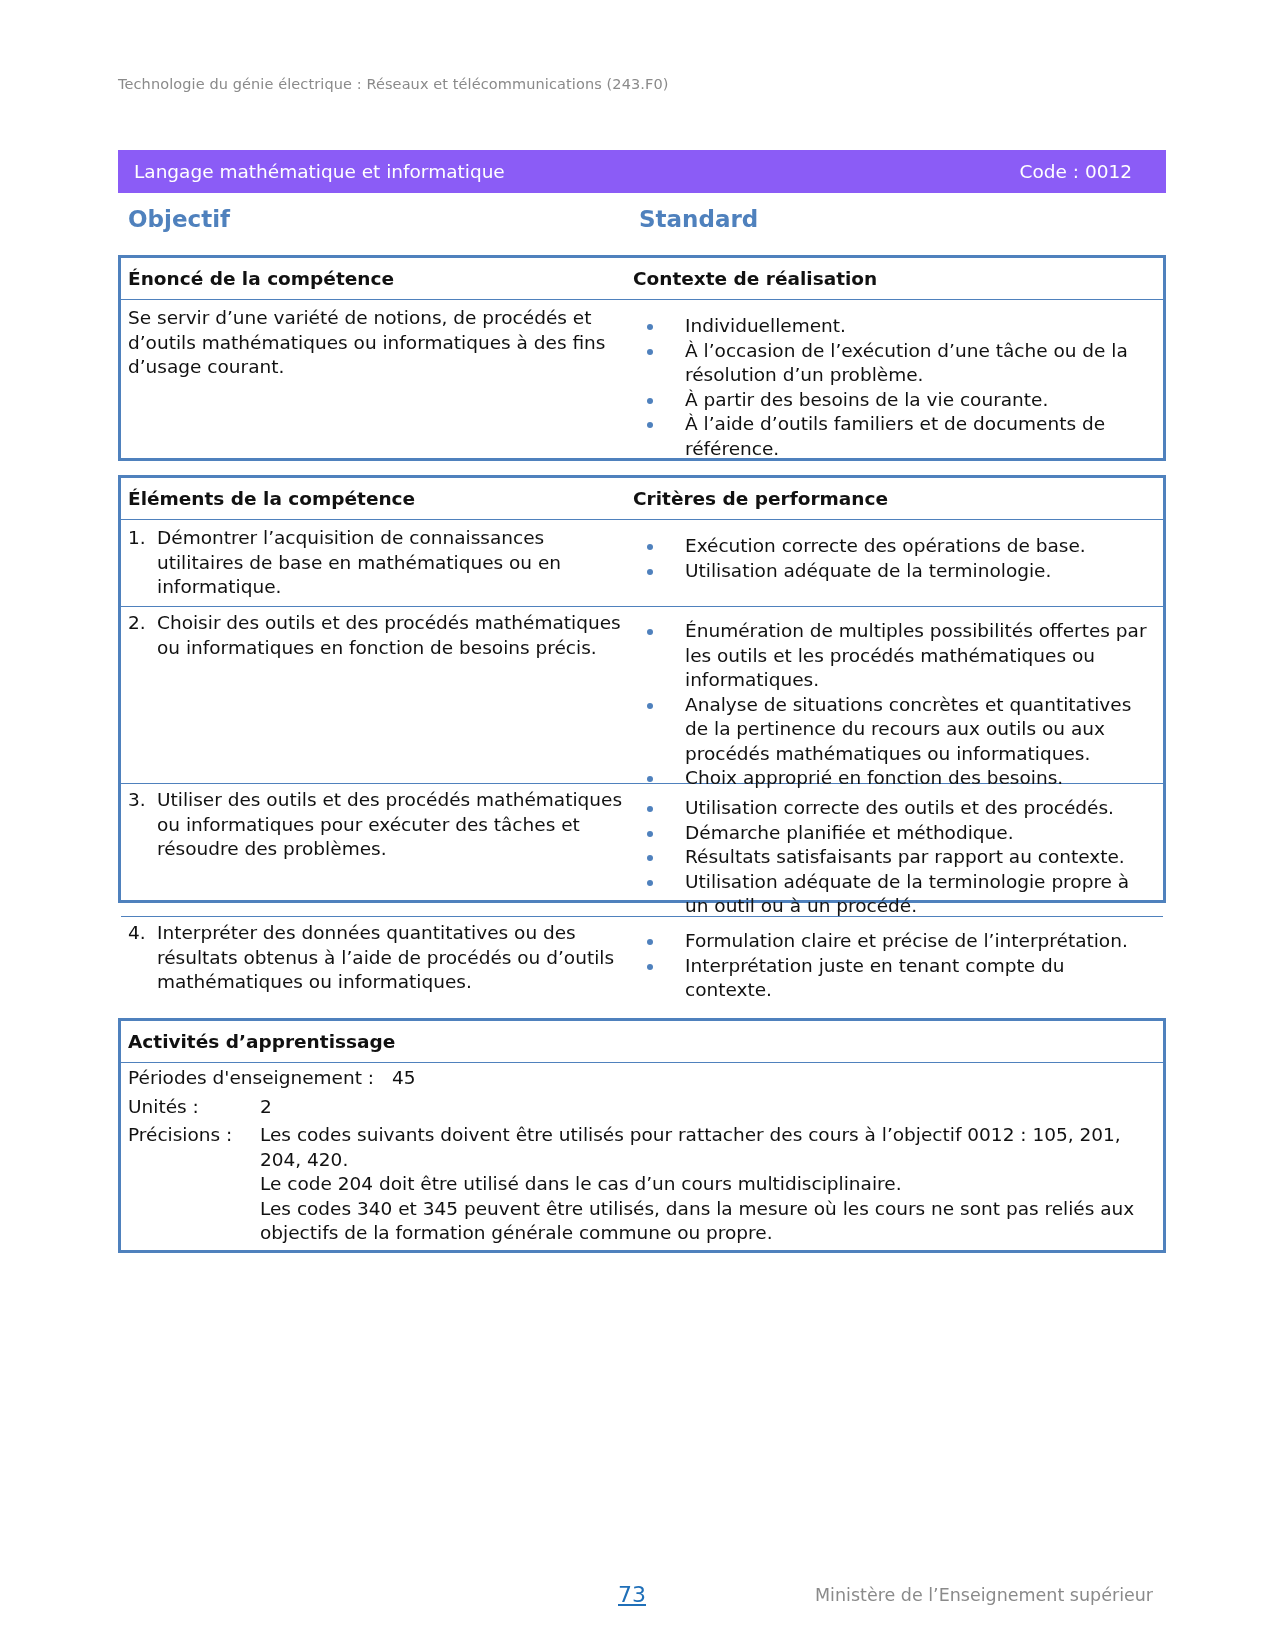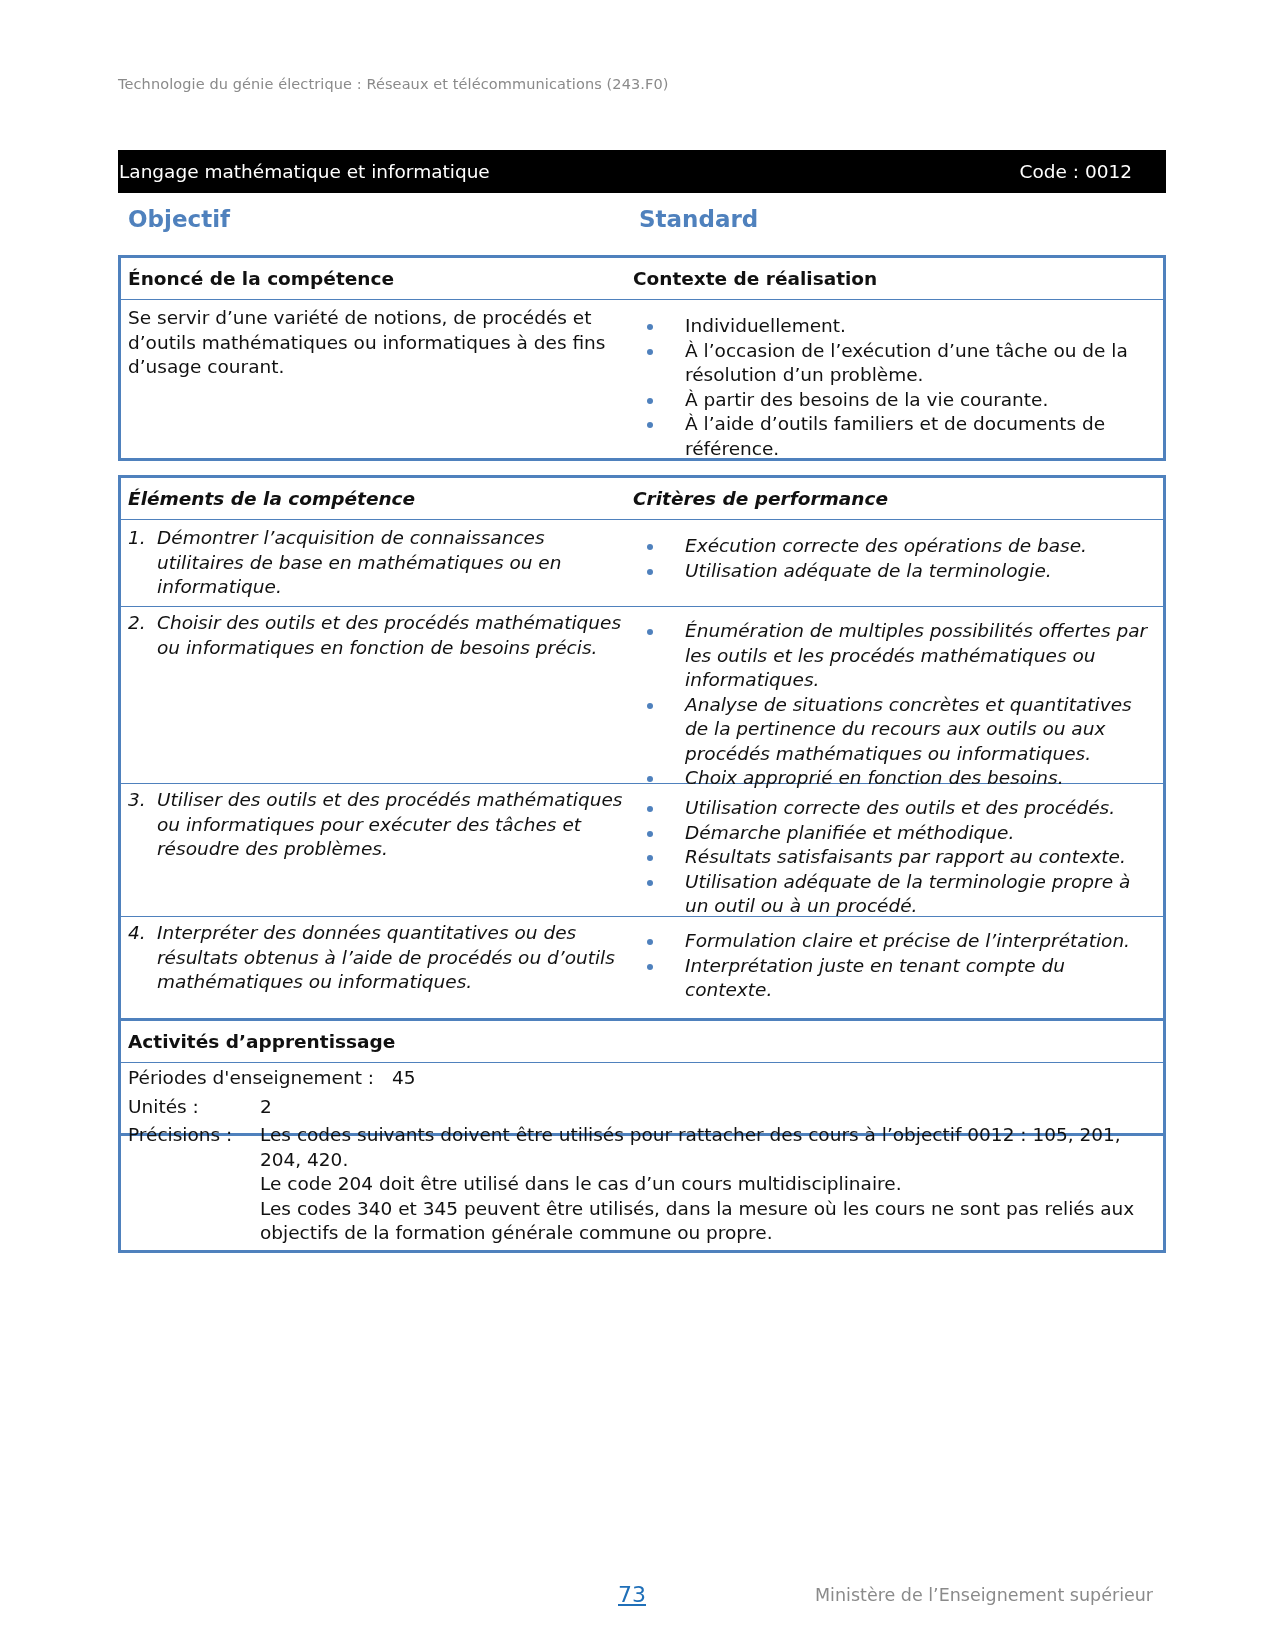--- a/index.html
+++ b/index.html
@@ -6,23 +6,23 @@
     body {
       width: 1275px; height: 1650px; position: relative; overflow: hidden;
       font-family: "DejaVu Sans", sans-serif; color: #111111;
     }
     .running-header {
       position: absolute; left: 118px; top: 76px;
       font-size: 14.5px; color: #8a8a8a; letter-spacing: 0.1px;
     }
     .banner {
       position: absolute; left: 118px; top: 150px; width: 1048px; height: 43px;
-      background: #000000; color: #ffffff; font-size: 18.5px;
+      background: #8b5cf6; color: #ffffff; font-size: 18.5px;
       display: flex; align-items: center; justify-content: space-between;
-      box-sizing: border-box; padding: 0 34px 0 1px;
+      box-sizing: border-box; padding: 0 34px 0 16px;
     }
     .section-titles {
       position: absolute; left: 118px; top: 206px; width: 1048px; height: 34px;
     }
     .section-title {
       position: absolute; top: 0; font-size: 23px; font-weight: bold; color: #4f81bd;
     }
     .st-left { left: 10px; }
     .st-right { left: 521px; }
 
@@ -93,21 +93,21 @@
       <ul class="bullets">
         <li>Individuellement.</li>
         <li>À l’occasion de l’exécution d’une tâche ou de la résolution d’un problème.</li>
         <li>À partir des besoins de la vie courante.</li>
         <li>À l’aide d’outils familiers et de documents de référence.</li>
       </ul>
     </div>
   </div>
 </div>
 
-<div class="box" style="top:475px; height:661px;font-style:italic;">
+<div class="box" style="top:475px; height:428px;">
   <div class="box-head">
     <div class="col-left">Éléments de la compétence</div>
     <div class="col-right">Critères de performance</div>
   </div>
 
   <div class="row" style="height:86px; padding-top:6px;">
     <div class="col-left">
       <div class="num-item">
         <span class="num">1.</span>
         <span>Démontrer l’acquisition de connaissances utilitaires de base en mathématiques ou en informatique.</span>

